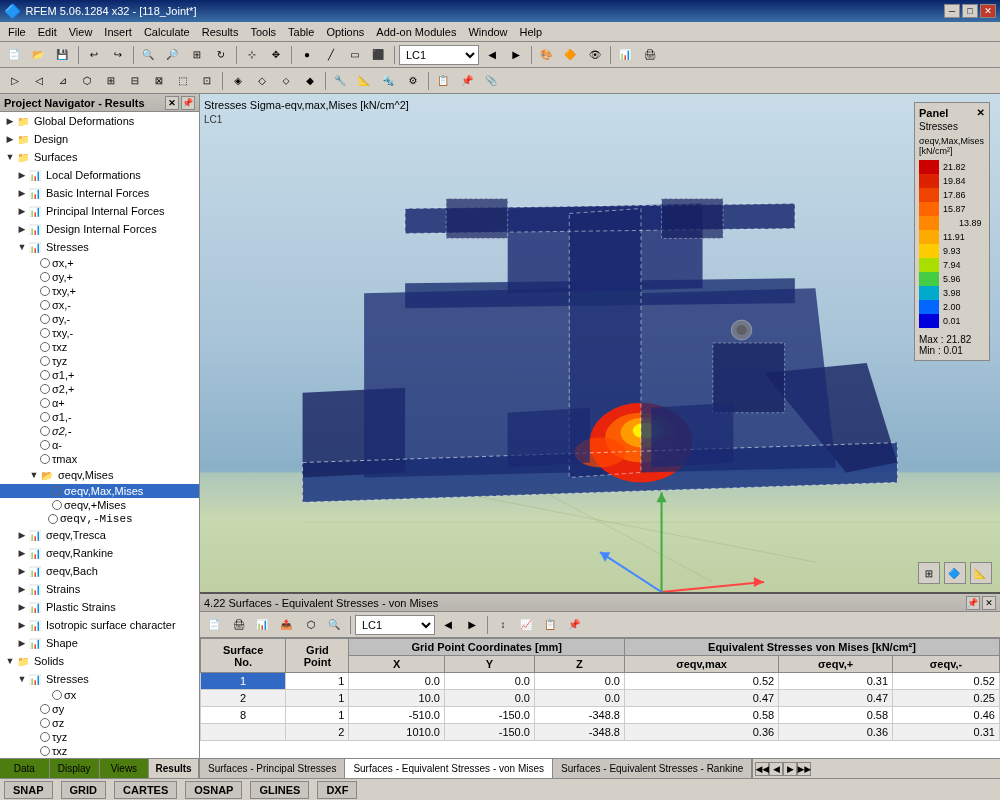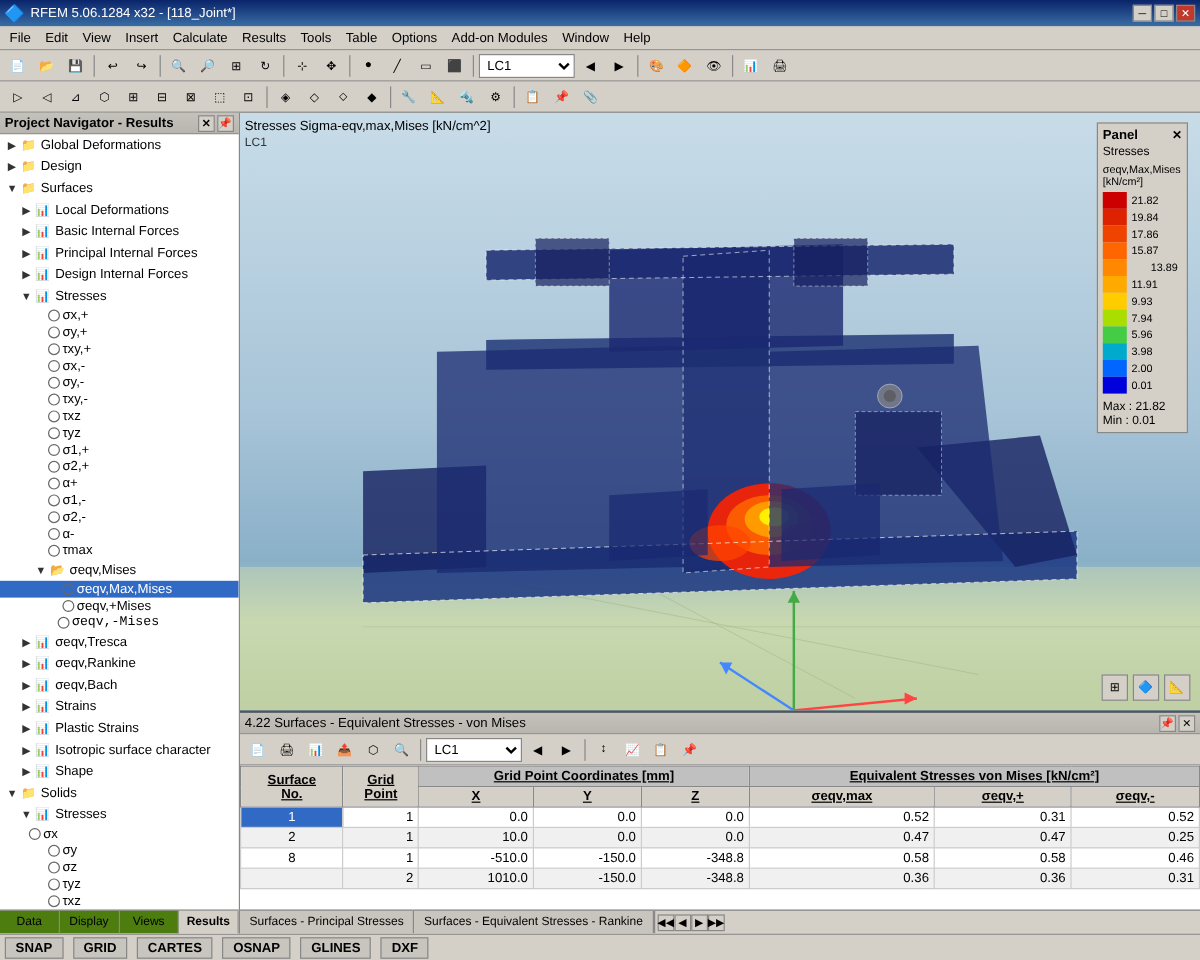--- a/index.html
+++ b/index.html
@@ -70,21 +70,21 @@
     
     #legend-bottom-btns { position: absolute; bottom: 8px; right: 8px; display: flex; gap: 4px; }
     .legend-btn { width: 22px; height: 22px; background: #d4d0c8; border: 1px solid #888; display: flex; align-items: center; justify-content: center; font-size: 10px; cursor: pointer; }
 
     
     #results-area { flex: 1; display: flex; flex-direction: column; overflow: hidden; background: #d4d0c8; }
     #results-header { background: linear-gradient(to bottom, #c5c2bc, #b8b5af); border-bottom: 1px solid #888; height: 18px; display: flex; align-items: center; padding: 0 4px; font-size: 11px; justify-content: space-between; }
     #results-toolbar { background: #d4d0c8; border-bottom: 1px solid #888; height: 26px; display: flex; align-items: center; padding: 2px 4px; gap: 2px; }
     #table-container { flex: 1; overflow: auto; background: white; }
     table { border-collapse: collapse; font-size: 11px; width: 100%; }
-    th { background: #d4d0c8; border: 1px solid #888; padding: 2px 4px; text-align: center; font-weight: bold; position: sticky; top: 0; text-decoration: underline; }
+    th { background: #d4d0c8; border: 1px solid #888; padding: 2px 4px; text-align: center; font-weight: bold; position: sticky; top: 0; }
     td { border: 1px solid #ccc; padding: 2px 4px; text-align: right; }
     td:first-child { text-align: center; }
     tr:nth-child(even) { background: #f0f0f0; }
     tr.highlighted td:first-child { background: #316ac5; color: white; }
     .col-group-header { background: #c0c0c0; text-align: center; }
 
     
     #results-tabs { display: flex; background: #d4d0c8; border-top: 1px solid #888; height: 20px; overflow: hidden; }
     .result-tab { padding: 2px 8px; font-size: 10px; cursor: pointer; border-right: 1px solid #888; white-space: nowrap; background: #c8c5bf; display: flex; align-items: center; }
     .result-tab.active { background: white; }
@@ -299,21 +299,21 @@
         <div class="tree-item" style="padding-left: 28px;">
           <span style="width:12px;display:inline-block;"></span>
           <span class="radio-dot "></span>
           <span class="tree-label">α+</span>
         </div>
         <div class="tree-item" style="padding-left: 28px;">
           <span style="width:12px;display:inline-block;"></span>
           <span class="radio-dot "></span>
           <span class="tree-label">σ1,-</span>
         </div>
-        <div class="tree-item" style="padding-left: 28px;">
+        <div class="tree-item" style="padding-left: 28px; font-style: italic;">
           <span style="width:12px;display:inline-block;"></span>
           <span class="radio-dot "></span>
           <span class="tree-label">σ2,-</span>
         </div>
         <div class="tree-item" style="padding-left: 28px;">
           <span style="width:12px;display:inline-block;"></span>
           <span class="radio-dot "></span>
           <span class="tree-label">α-</span>
         </div>
         <div class="tree-item" style="padding-left: 28px;">
@@ -379,21 +379,21 @@
         <div class="tree-item" style="padding-left: 4px;">
           <span class="tree-toggle">▼</span>
           <span class="tree-icon" style="color:#e8a000;">📁</span>
           <span class="tree-label">Solids</span>
         </div>
         <div class="tree-item" style="padding-left: 16px;">
           <span class="tree-toggle">▼</span>
           <span class="tree-icon" style="color:#6060d0;">📊</span>
           <span class="tree-label">Stresses</span>
         </div>
-        <div class="tree-item" style="padding-left: 12px;">
+        <div class="tree-item" style="padding-left: 40px;">
           <span style="width:12px;display:inline-block;"></span>
           <span class="radio-dot "></span>
           <span class="tree-label">σx</span>
         </div>
         <div class="tree-item" style="padding-left: 28px;">
           <span style="width:12px;display:inline-block;"></span>
           <span class="radio-dot "></span>
           <span class="tree-label">σy</span>
         </div>
         <div class="tree-item" style="padding-left: 28px;">
@@ -644,20 +644,21 @@
     <td>0.36</td>
     <td>0.36</td>
     <td>0.31</td>
   </tr>
             </tbody>
         </table>
       </div>
       <div id="results-tabs">
 
         <div class="result-tab">Surfaces - Principal Stresses</div>
+          <div class="result-tab active">Surfaces - Equivalent Stresses - von Mises</div>
           <div class="result-tab">Surfaces - Equivalent Stresses - Rankine</div>
           <div id="results-tab-nav">
           <div class="tab-nav-btn">◀◀</div>
           <div class="tab-nav-btn">◀</div>
           <div class="tab-nav-btn">▶</div>
           <div class="tab-nav-btn">▶▶</div>
         </div>
       </div>
     </div>
 

